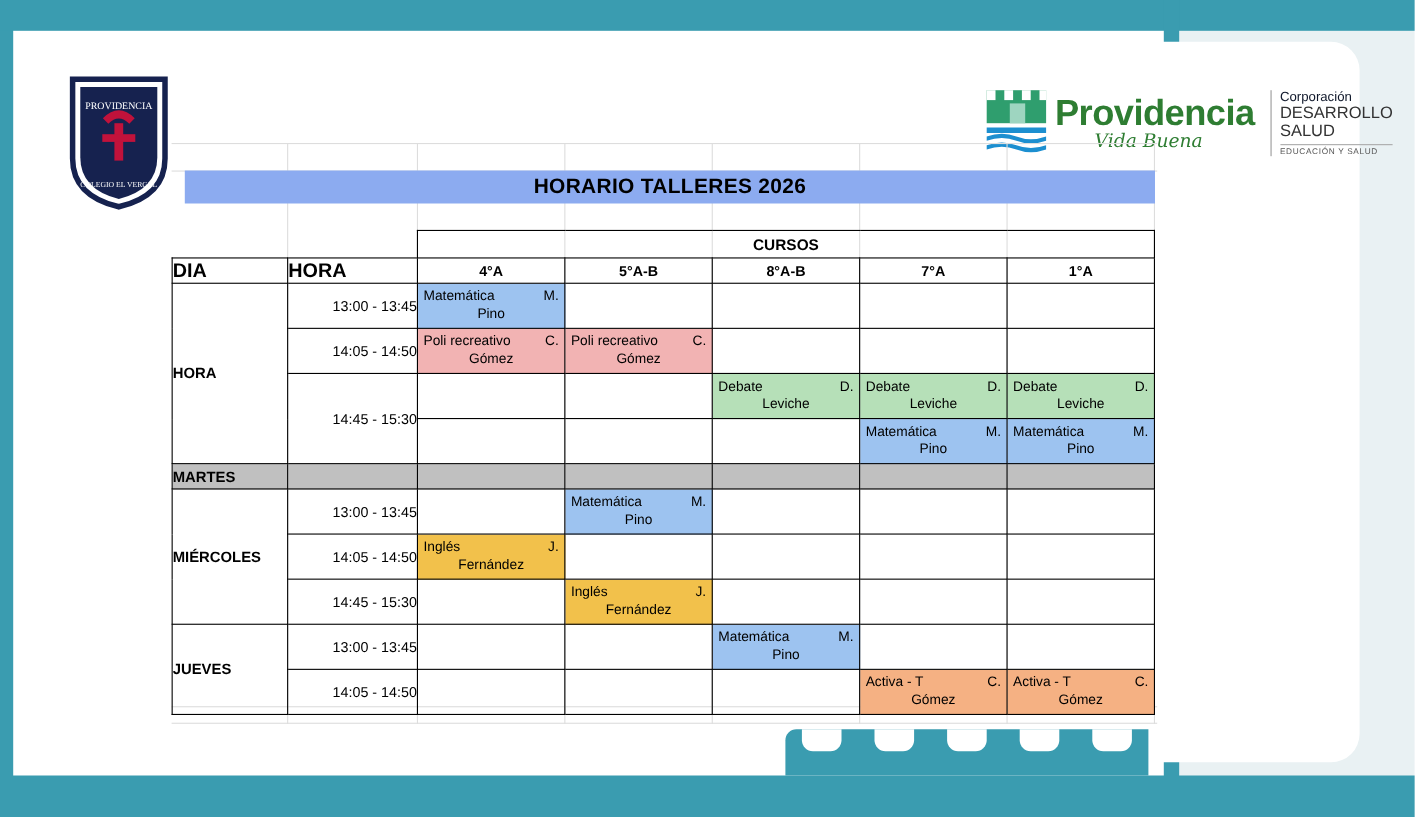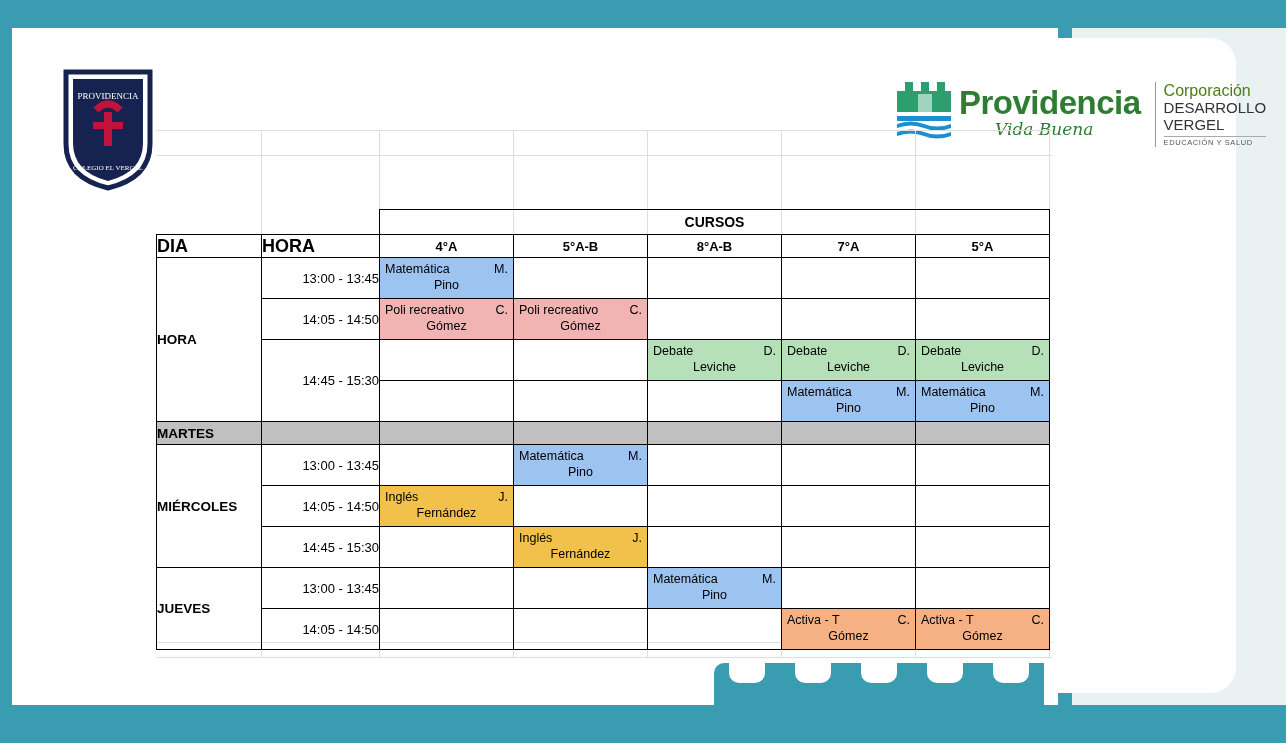--- a/index.html
+++ b/index.html
@@ -119,21 +119,21 @@
     margin-top: 2px;
     margin-left: 36px;
   }
   .corp {
     border-left: 1px solid #999;
     padding-left: 8px;
     margin-left: 8px;
     margin-top: 4px;
     line-height: 1.12;
   }
-  .corp .c1 { font-size: 16px; color: #4d7c0f; }
+  .corp .c1 { font-size: 12px; color: #0f172a; }
   .corp .c2 { font-size: 15px; color: #333; }
   .corp .c3 { font-size: 15px; color: #333; }
   .corp .c4 {
     font-size: 7.5px;
     color: #555;
     letter-spacing: 0.6px;
     border-top: 1px solid #aaa;
     padding-top: 2px;
     margin-top: 2px;
   }
@@ -296,39 +296,42 @@
       <path d="M2 46 q14 -5 27 0 q13 5 27 0 v4 q-14 5 -27 0 q-13 -5 -27 0 z" fill="#1c8fd0"></path>
       <path d="M2 54 q14 -5 27 0 q13 5 27 0 v4 q-14 5 -27 0 q-13 -5 -27 0 z" fill="#1c8fd0"></path>
     </svg>
     <div class="logo-text">
       <div class="logo-word">Providencia</div>
       <div class="logo-sub">Vida Buena</div>
     </div>
     <div class="corp">
       <div class="c1">Corporación</div>
       <div class="c2">DESARROLLO</div>
-      <div class="c3">VERGEL</div>
+      <div class="c3">SALUD</div>
       <div class="c4">EDUCACIÓN Y SALUD</div>
     </div>
   </div>
 
   <div class="ghost-grid">
     <div class="gv" style="left:105px"></div>
     <div class="gv" style="left:223px"></div>
     <div class="gv" style="left:357px"></div>
     <div class="gv" style="left:491px"></div>
     <div class="gv" style="left:625px"></div>
     <div class="gv" style="left:759px"></div>
     <div class="gv" style="left:893px"></div>
     <div class="gh" style="top:0px"></div>
     <div class="gh" style="top:25px"></div>
     <div class="gh" style="top:512px"></div>
     <div class="gh" style="top:527px"></div>
   </div>
 
+  <div class="title-banner">
+    <span>HORARIO TALLERES 2026</span>
+  </div>
 
   <table class="sched">
     <colgroup>
       <col class="col-dia">
         <col class="col-hora">
       <col class="col-curso">
         <col class="col-curso">
         <col class="col-curso">
         <col class="col-curso">
         <col class="col-curso">
@@ -339,21 +342,21 @@
           <td class="blank-head"></td>
           <td colspan="5" class="hdr-cursos">CURSOS</td>
         </tr>
         <tr>
           <td class="hdr-label">DIA</td>
           <td class="hdr-label">HORA</td>
           <td class="hdr-course">4°A</td>
           <td class="hdr-course">5°A-B</td>
           <td class="hdr-course">8°A-B</td>
           <td class="hdr-course">7°A</td>
-          <td class="hdr-course">5°A</td>
+          <td class="hdr-course">1°A</td>
         </tr>
         <tr>
           <td class="day-cell" rowspan="4">HORA</td>
           <td class="hour-cell">13:00 - 13:45</td>
           <td class="empty-cell" style="background: rgb(157, 195, 240);">
             <div class="entry">
               <div class="line1">
                 <span>Matemática</span>
                 <span>M.</span>
               </div>

